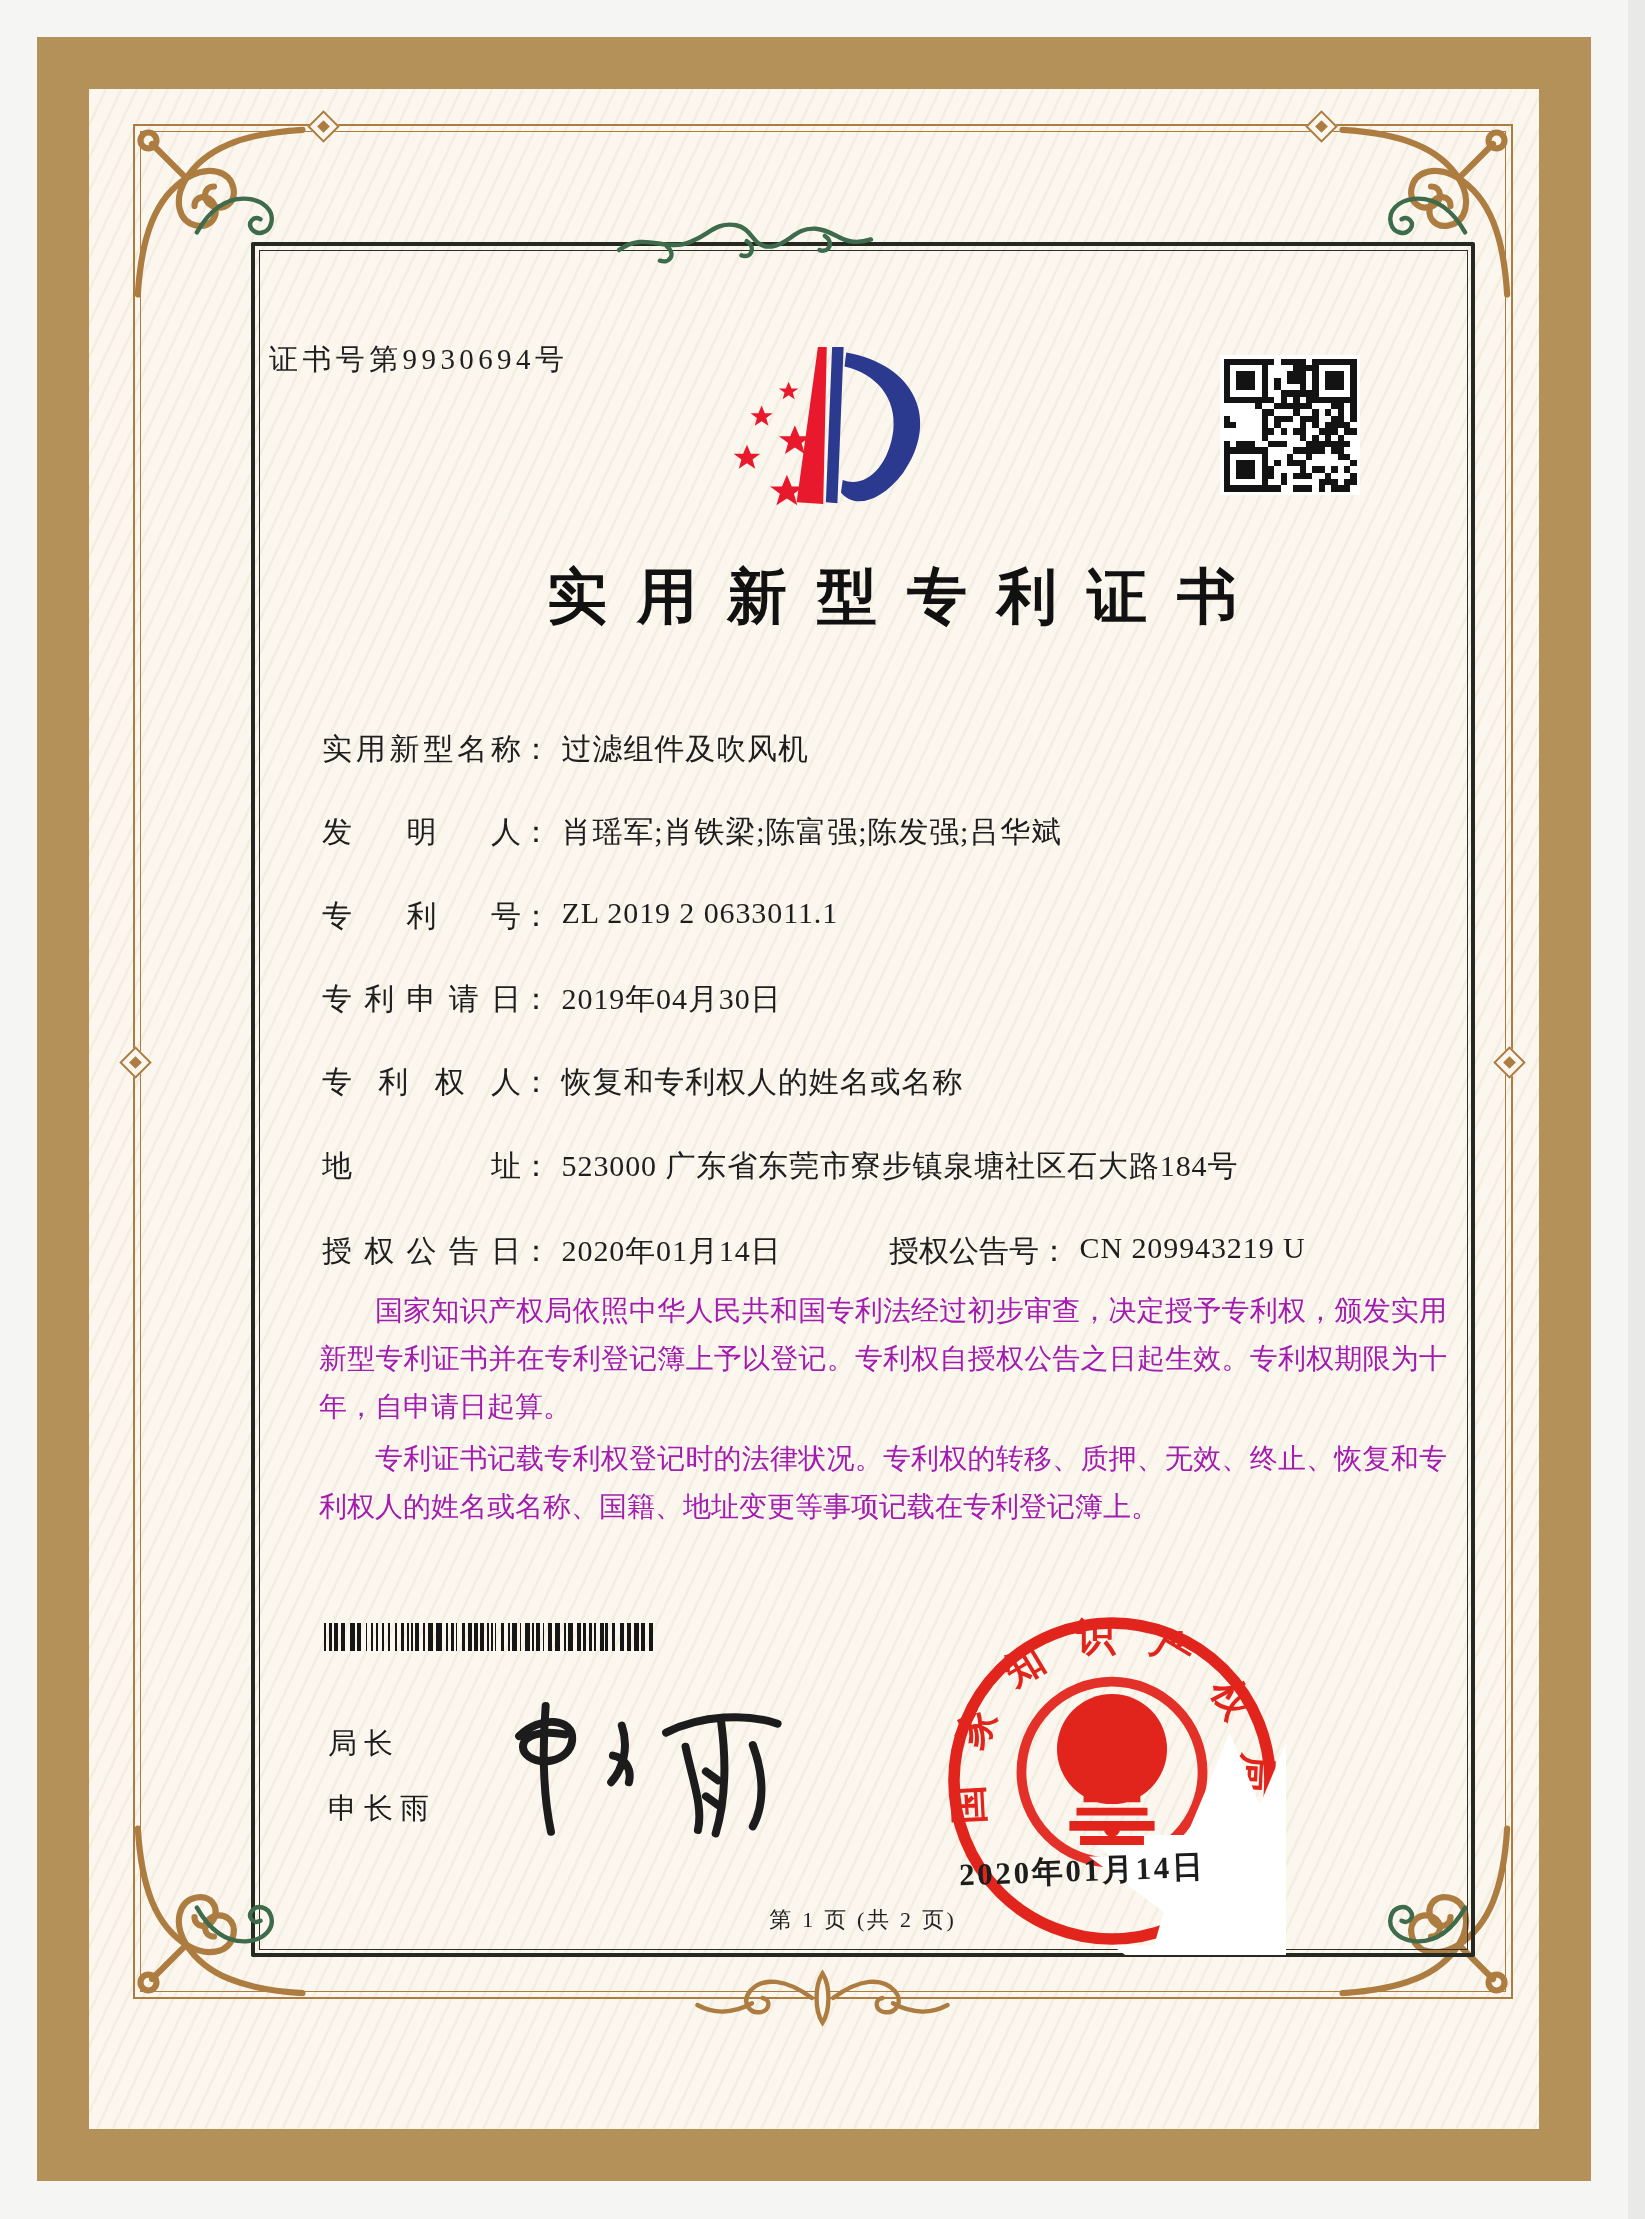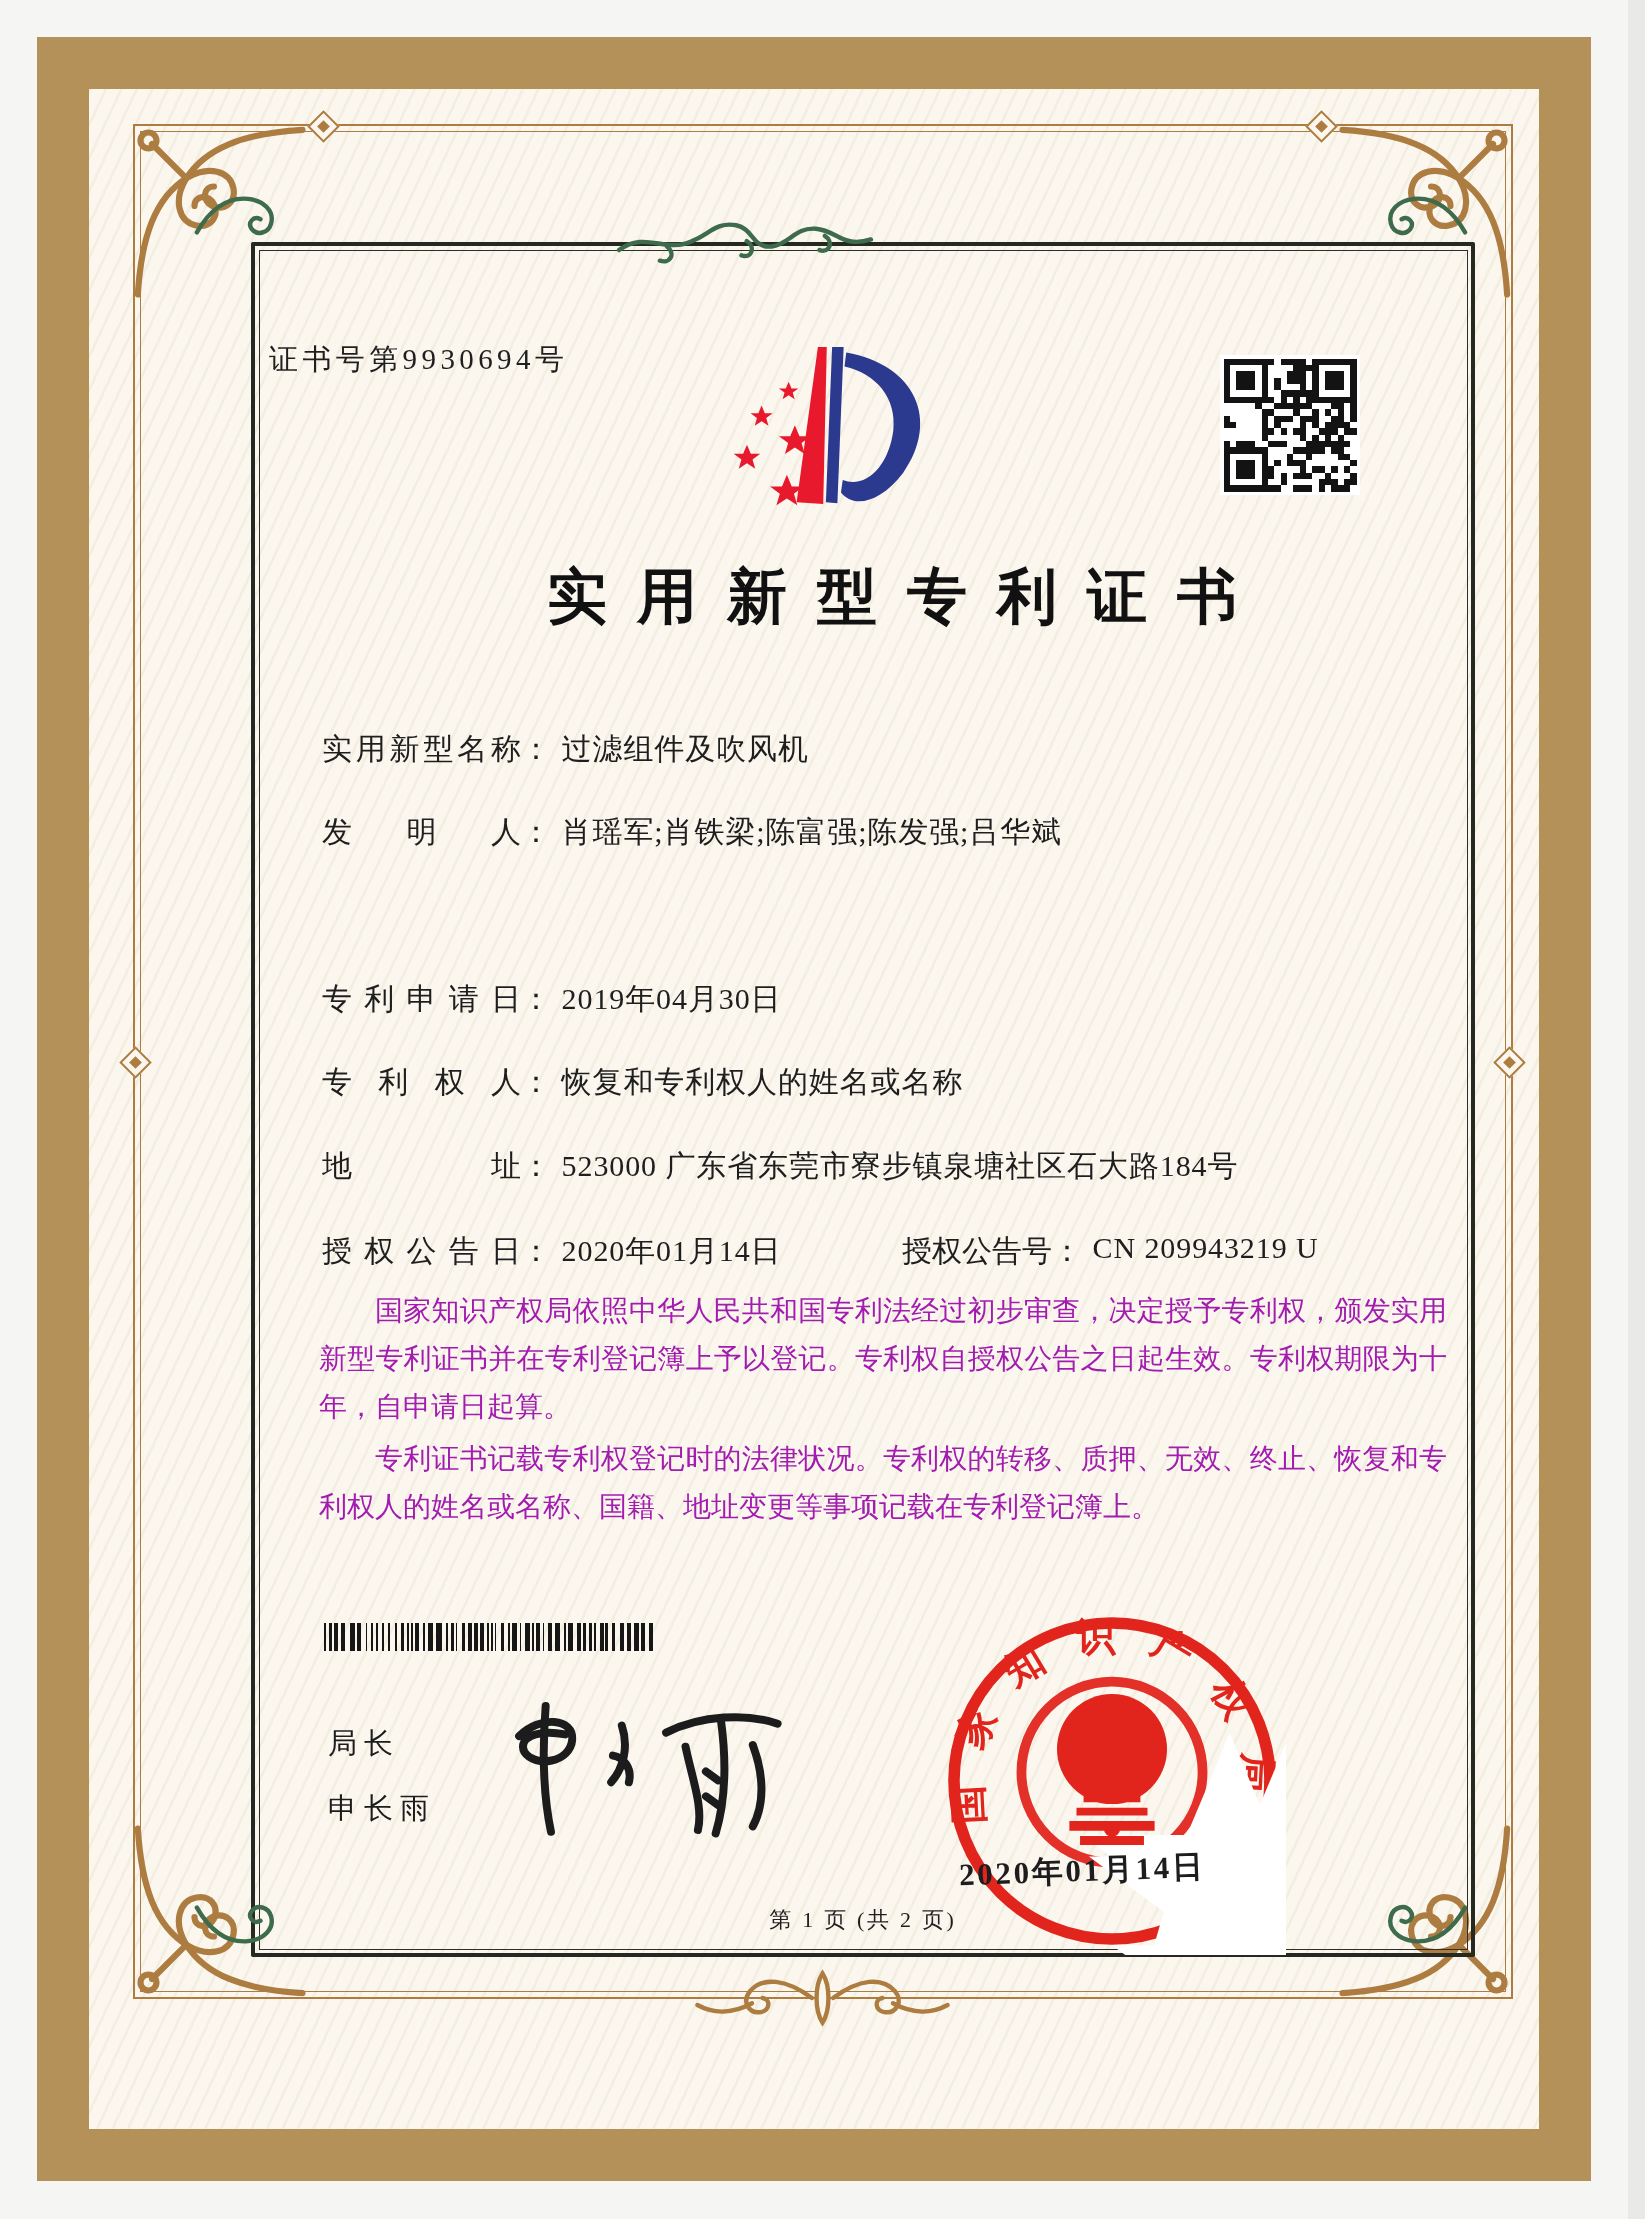--- a/index.html
+++ b/index.html
@@ -31,21 +31,21 @@
   .qr-grid i{display:block;}
   .qr-grid i.m{background:#131313;}
   
   .title{position:absolute;left:251px;top:557px;width:1224px;text-align:center;
          font-size:60px;font-weight:bold;letter-spacing:30px;color:#111;padding-left:44px;}
   
   .frow{position:absolute;left:322px;width:1126px;font-size:30px;color:#1e1e1e;white-space:nowrap;}
   .flabel{display:inline-block;width:199px;text-align:justify;text-align-last:justify;vertical-align:top;}
   .fcolon{display:inline-block;vertical-align:top;}
   .fvalue{display:inline-block;margin-left:10.6px;vertical-align:top;letter-spacing:0.9px;}
-  .grant2{position:absolute;left:580px;top:0;white-space:nowrap;}
+  .grant2{position:absolute;left:567px;top:0;white-space:nowrap;}
   .grant2 .flabel{width:auto;text-align:left;text-align-last:auto;}
   
   .body-text{position:absolute;left:319px;top:1287px;width:1128px;font-size:28px;line-height:1.72;
              text-align:justify;color:#a21caf;}
   .body-text p{margin:0 0 3.5px 0;text-indent:2em;}
   
   .barcode{position:absolute;left:324px;top:1623px;width:335px;height:28px;overflow:hidden;white-space:nowrap;}
   .barcode i{display:inline-block;height:100%;background:#161616;vertical-align:top;}
   
   .director-label{position:absolute;left:328px;top:1724px;font-size:29px;letter-spacing:7px;color:#1c1c1c;}
@@ -594,20 +594,23 @@
       </div>
     </div>
 
   <div class="title">实用新型专利证书</div>
 
   <div class="frow" style="top:729px">
     <span class="flabel">实用新型名称</span><span class="fcolon">：</span><span class="fvalue">过滤组件及吹风机</span>
   </div>
   <div class="frow" style="top:812px">
     <span class="flabel">发明人</span><span class="fcolon">：</span><span class="fvalue">肖瑶军;肖铁梁;陈富强;陈发强;吕华斌</span>
+  </div>
+  <div class="frow" style="top:896px">
+    <span class="flabel">专利号</span><span class="fcolon">：</span><span class="fvalue">ZL 2019 2 0633011.1</span>
   </div>
   <div class="frow" style="top:979px">
     <span class="flabel">专利申请日</span><span class="fcolon">：</span><span class="fvalue">2019年04月30日</span>
   </div>
   <div class="frow" style="top:1062px">
     <span class="flabel">专利权人</span><span class="fcolon">：</span><span class="fvalue">恢复和专利权人的姓名或名称</span>
   </div>
   <div class="frow" style="top:1146px">
     <span class="flabel">地址</span><span class="fcolon">：</span><span class="fvalue">523000 广东省东莞市寮步镇泉塘社区石大路184号</span>
   </div>

